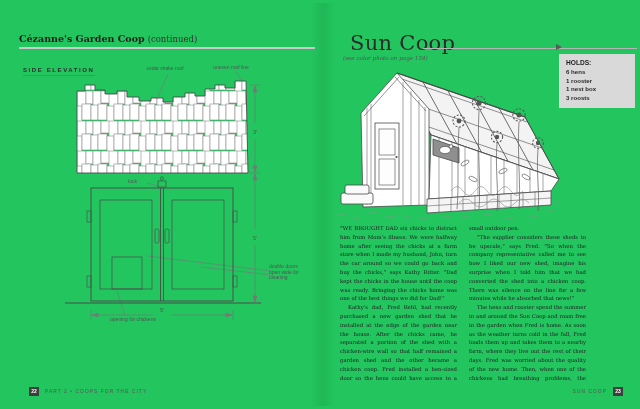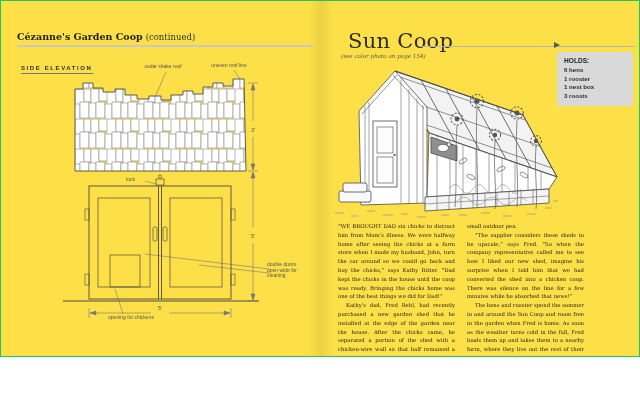--- a/index.html
+++ b/index.html
@@ -1,17 +1,17 @@
 <!DOCTYPE html>
 <html><head>
 <meta charset="utf-8">
 <style>
   html,body{margin:0;padding:0;background:#fff;}
   *{box-sizing:border-box;}
-  .spread{position:relative;width:640px;height:357px;background:#fde047;border:1px solid #22c55e;
+  .spread{position:relative;width:640px;height:409px;background:#22c55e;border:3px solid #22c55e;
           font-family:"Liberation Sans",sans-serif;color:#222;overflow:hidden;}
   .gutter{position:absolute;left:308px;top:0;width:24px;height:409px;
           background:linear-gradient(90deg,rgba(0,0,0,0) 0%,rgba(0,0,0,0.07) 50%,rgba(0,0,0,0) 100%);}
   
   .lp-title{position:absolute;left:16px;top:30px;font-family:"DejaVu Serif",serif;font-size:9.5px;color:#1e1e1e;}
   .lp-title b{font-weight:700;}
   .lp-title .cont{font-weight:400;font-size:8.5px;color:#333;}
   .lp-rule{position:absolute;left:16px;top:44px;width:296px;height:2px;background:#c9c9c9;}
   .sect{position:absolute;left:20px;top:64px;font-size:6px;font-weight:700;letter-spacing:1.6px;
         color:#2d2d2d;border-bottom:1px solid #777;padding-bottom:2px;}

